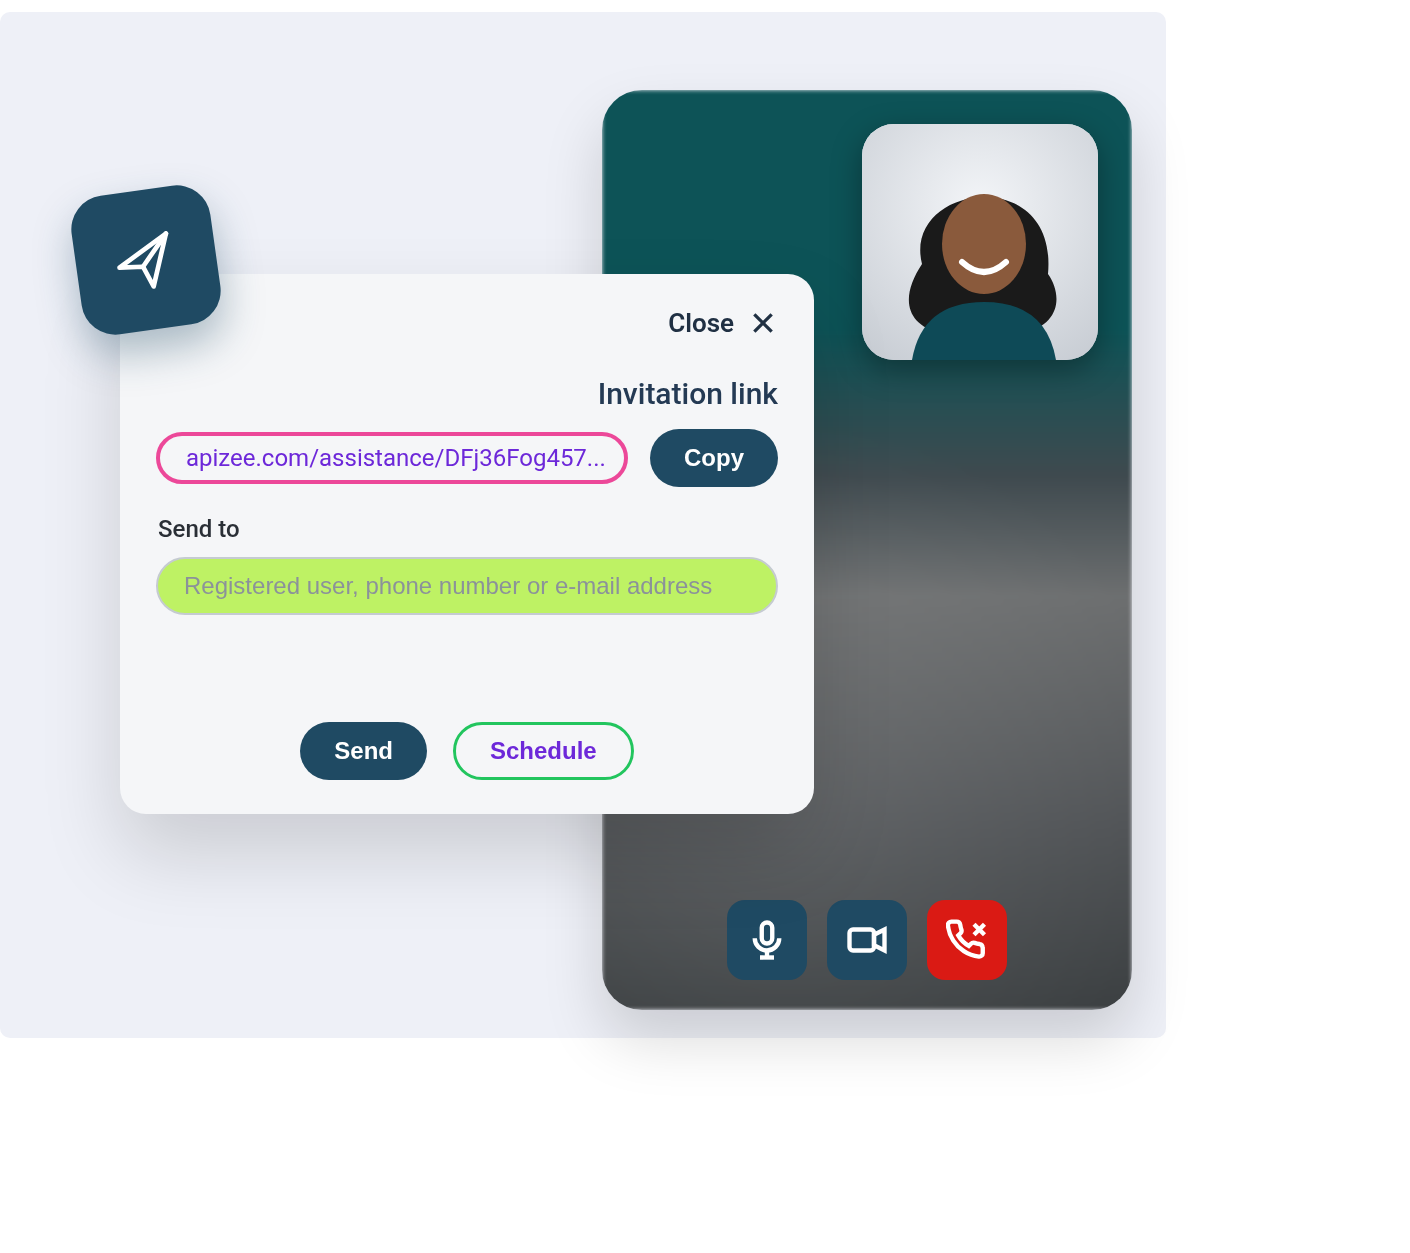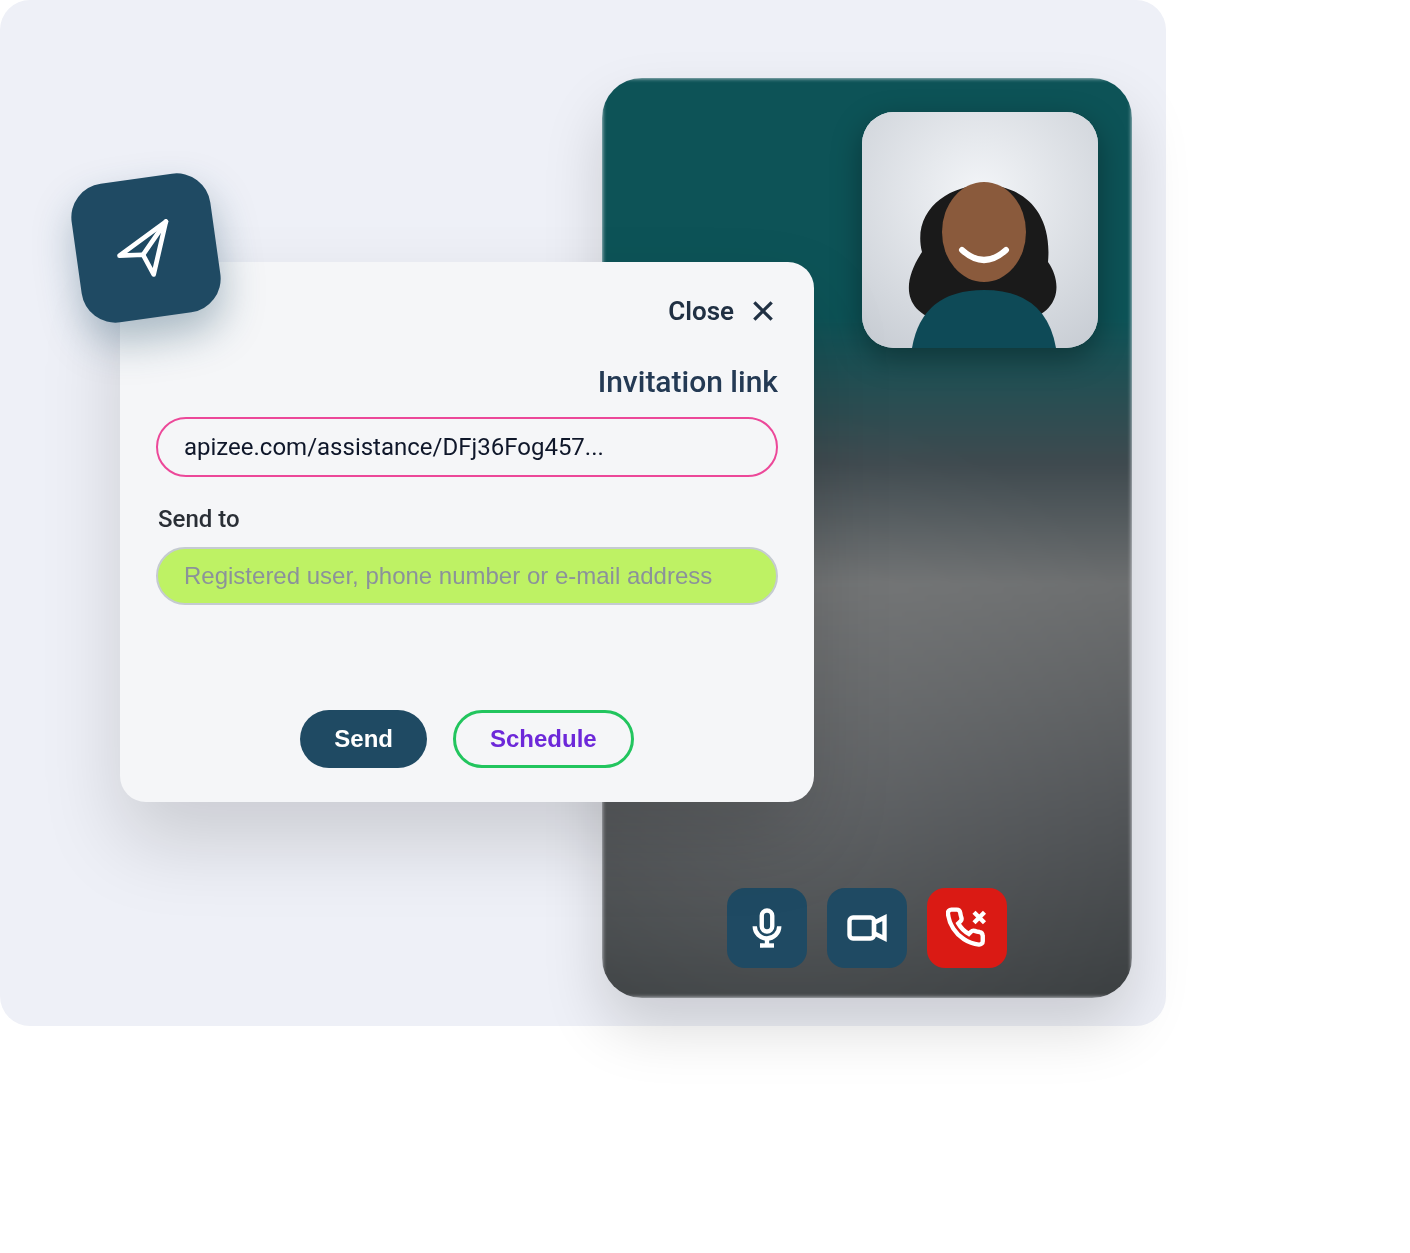--- a/index.html
+++ b/index.html
@@ -6,25 +6,25 @@
   body {
     margin: 0;
     width: 1410px;
     height: 1253px;
     background: #fff;
     font-family: -apple-system, BlinkMacSystemFont, "Segoe UI", Roboto, Helvetica, Arial, sans-serif;
     position: relative;
   }
   .canvas {
     position: absolute;
-    top: 0; left: 0;
+    top: 12px; left: 0;
     width: 1166px;
     height: 1026px;
     background: #eef0f7;
-    border-radius: 30px;
+    border-radius: 10px;
   }
 
   
   .video-window {
     position: absolute;
     top: 78px;
     left: 602px;
     width: 530px;
     height: 920px;
     border-radius: 40px;
@@ -107,26 +107,26 @@
     margin: 34px 0 18px 0;
     text-align: right;
   }
   .link-row {
     display: flex;
     gap: 22px;
     align-items: center;
   }
   .link-input {
     flex: 1;
-    height: 60px;
-    border: 2px solid #ec4899;
+    height: 52px;
+    border: 4px solid #ec4899;
     border-radius: 30px;
     padding: 0 26px;
     font-size: 24px;
-    color: #0f172a;
+    color: #6d28d9;
     background: #f5f6f8;
     display: flex;
     align-items: center;
     overflow: hidden;
     white-space: nowrap;
     text-overflow: ellipsis;
   }
   .btn {
     height: 58px;
     border-radius: 30px;
@@ -249,20 +249,21 @@
       <svg viewBox="0 0 24 24">
         <line x1="4" y1="4" x2="20" y2="20"></line>
         <line x1="20" y1="4" x2="4" y2="20"></line>
       </svg>
     </div>
 
     <div class="modal-title">Invitation link</div>
 
     <div class="link-row">
       <div class="link-input">apizee.com/assistance/DFj36Fog457...</div>
+      <button class="btn btn-dark">Copy</button>
     </div>
 
     <div class="sendto-label">Send to</div>
     <input class="sendto-input" type="text" placeholder="Registered user, phone number or e-mail address" style="">
 
     <div class="modal-actions">
       <button class="btn btn-dark">Send</button>
       <button class="btn btn-outline">Schedule</button>
     </div>
   </div>

